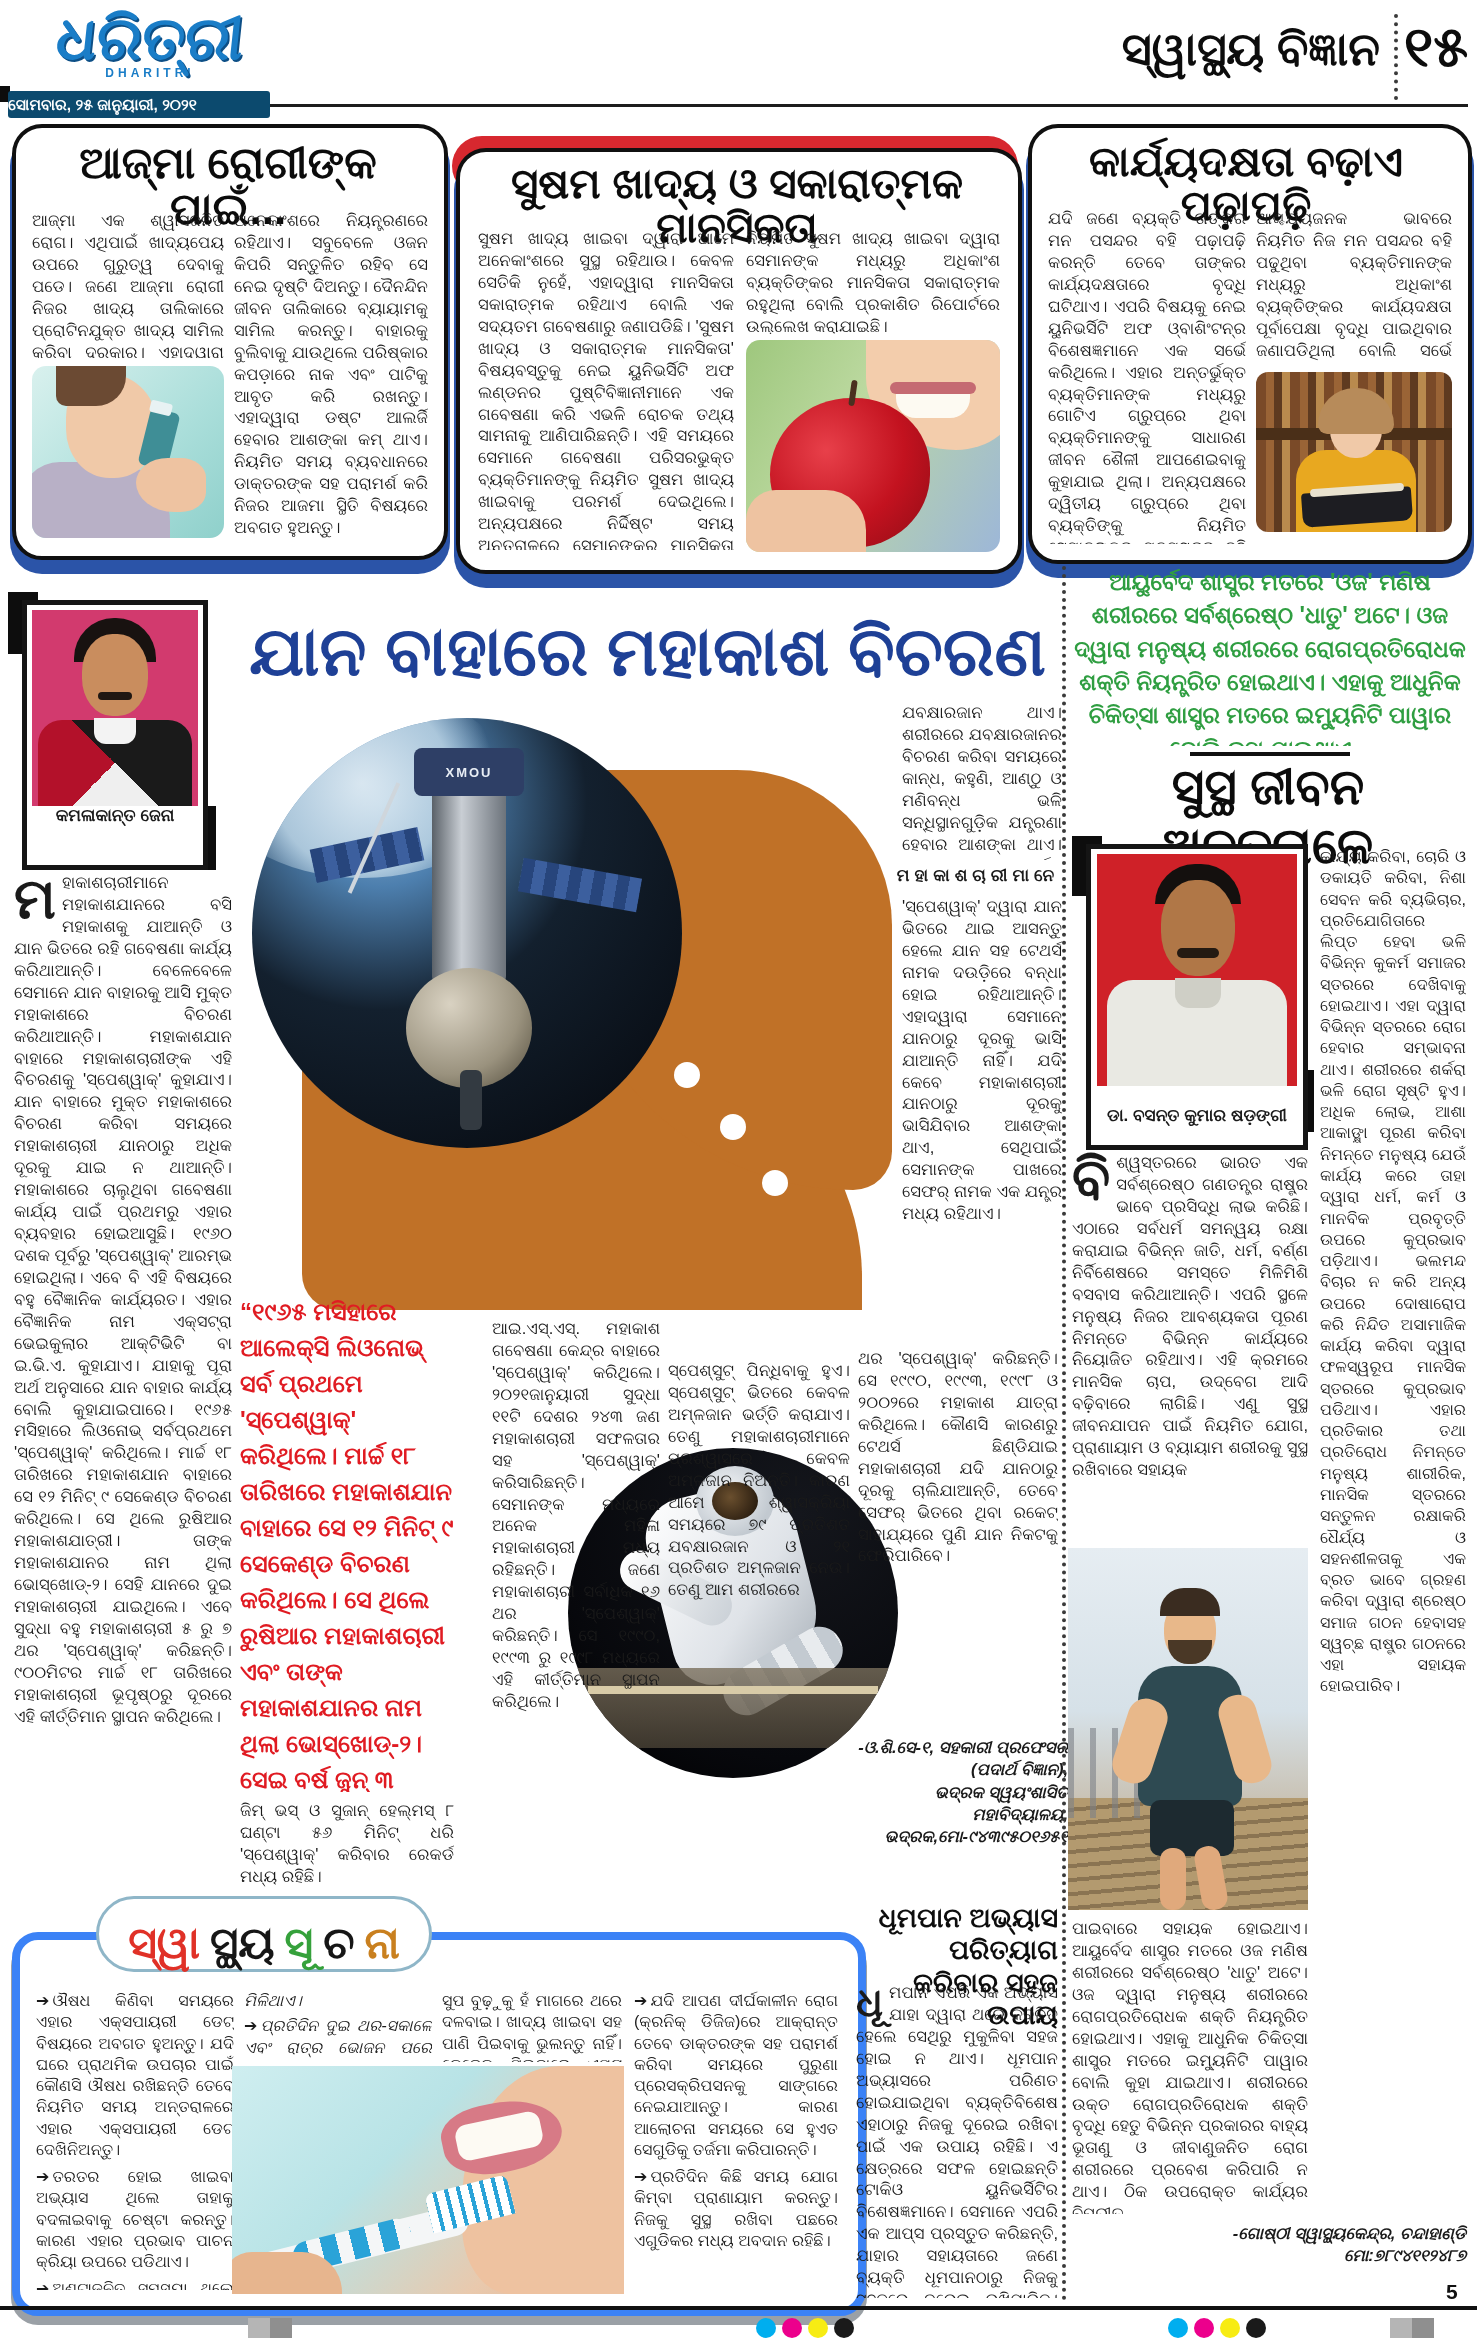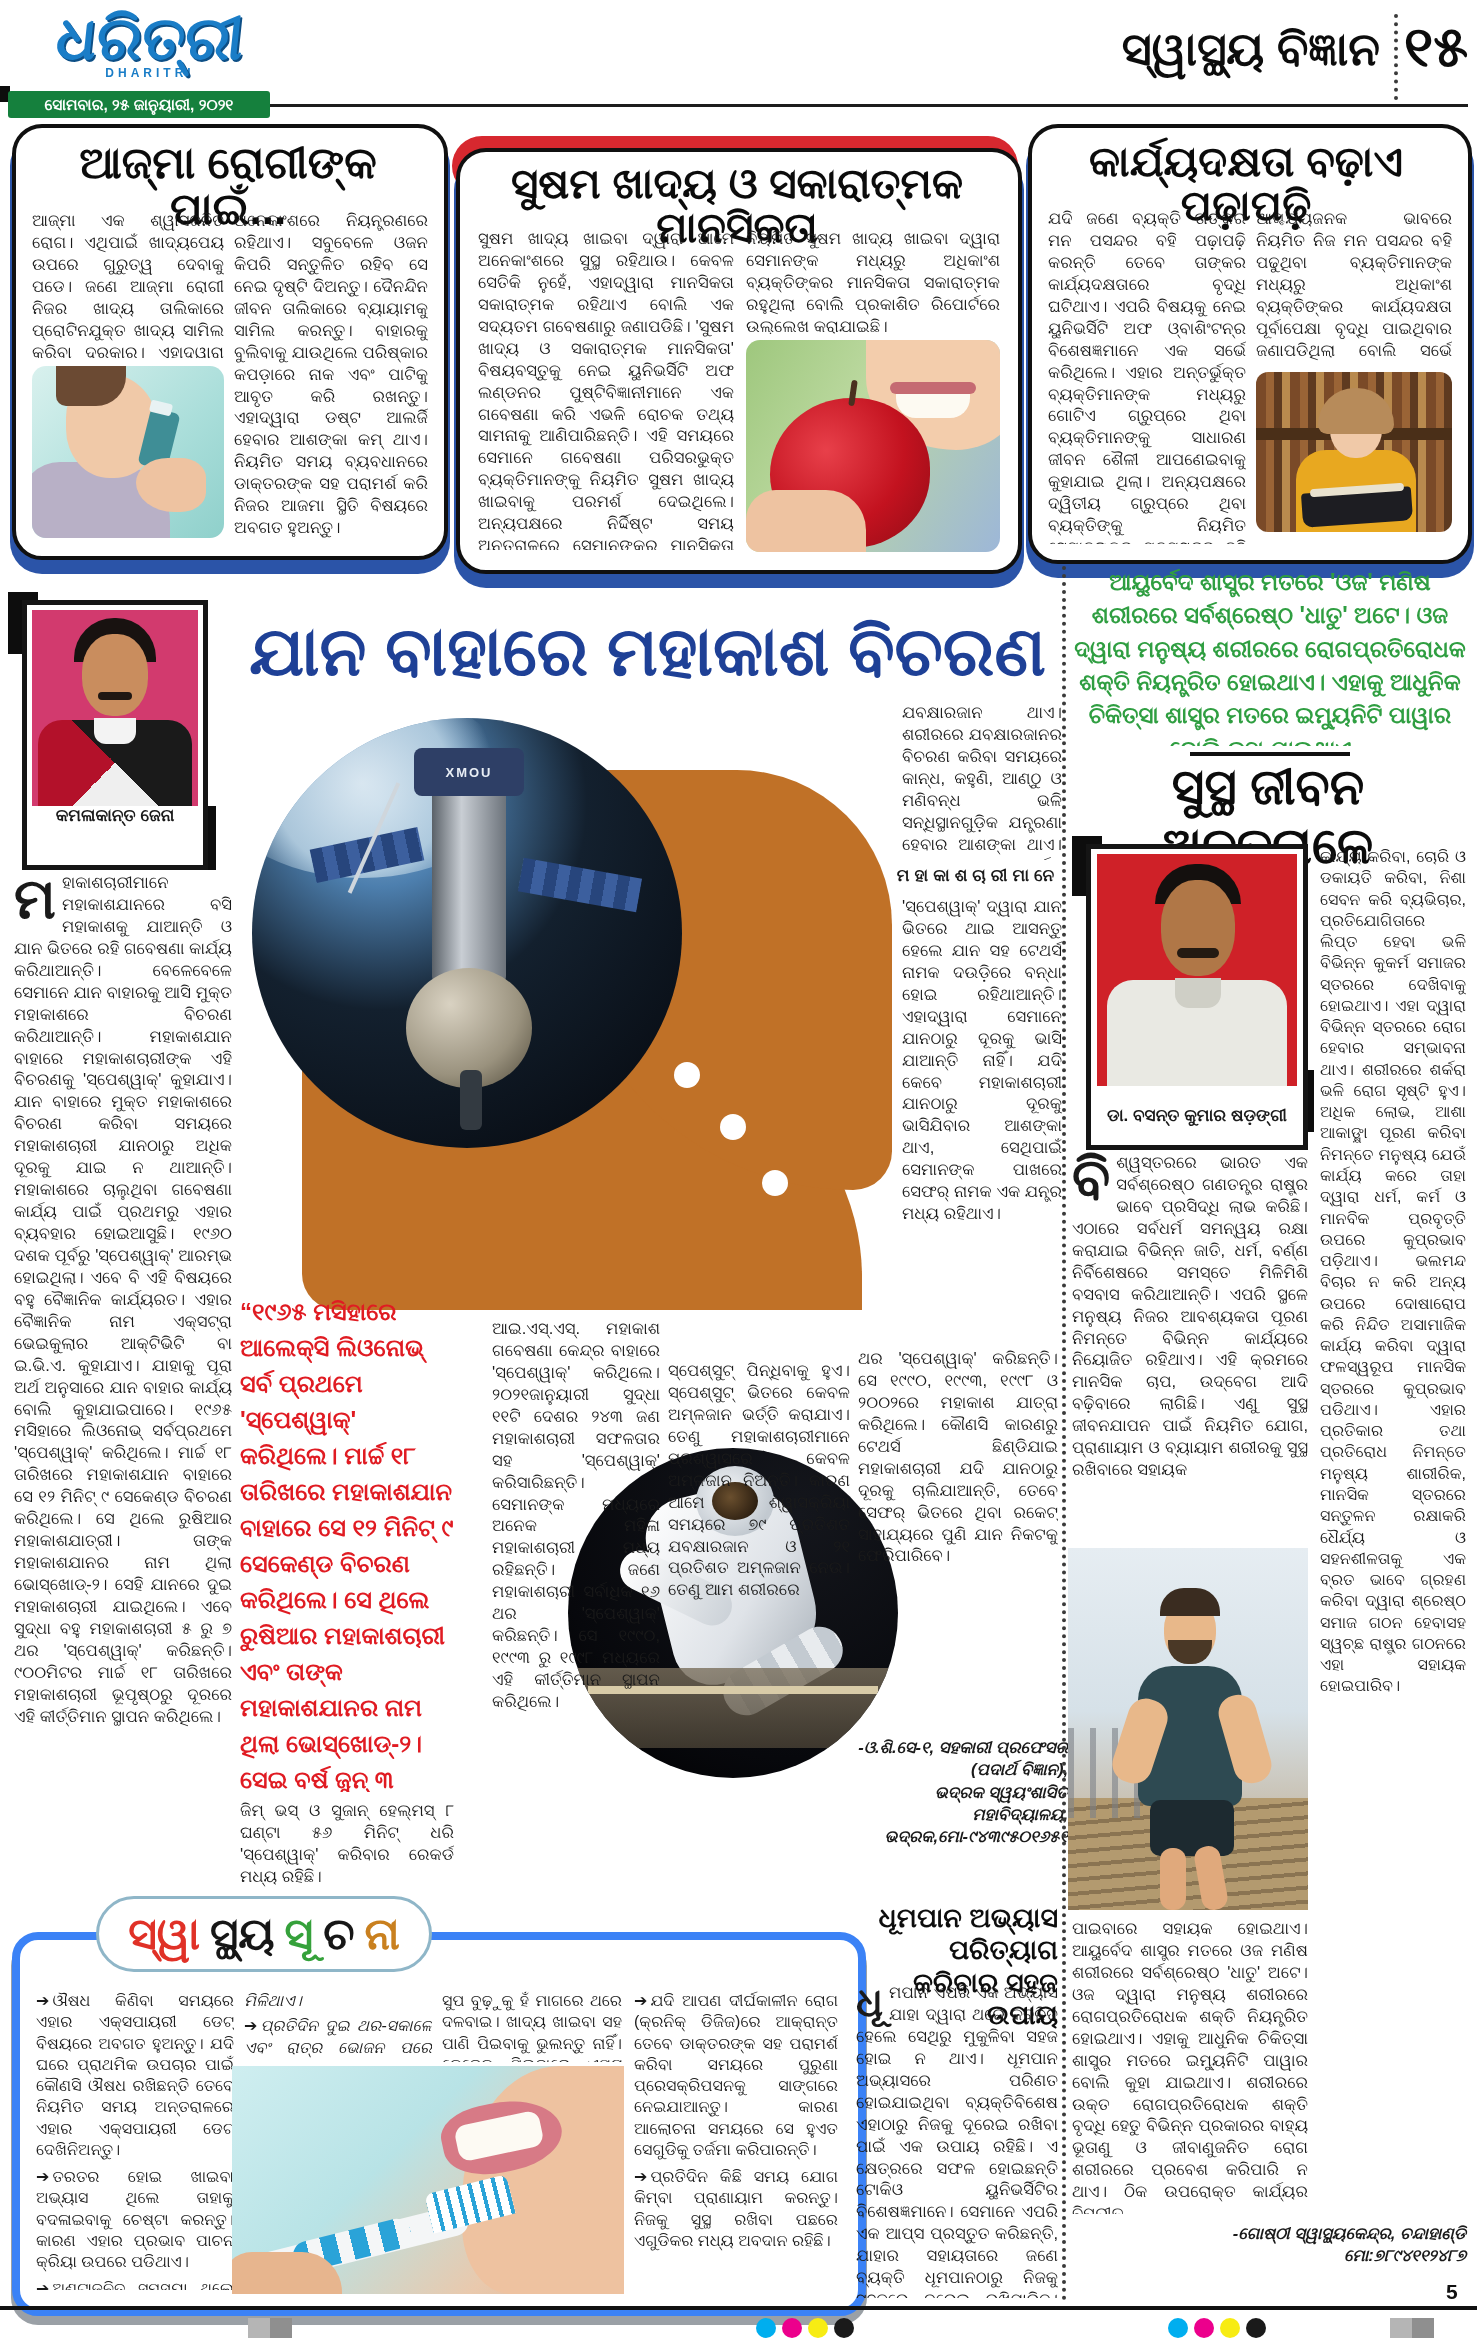--- a/index.html
+++ b/index.html
@@ -24,21 +24,21 @@
 
 <div id="page">
 
   <div class="abs" style="left:0;top:0;width:1477px;height:118px;">
     <div class="abs cornermark" style="left:0;top:86px;width:10px;height:16px;"></div>
     <div class="abs" style="left:40px;top:4px;width:220px;text-align:center;">
       <div style="font-size:60px;font-weight:800;color:#1a7dc7;text-shadow:2px 2px 0 #0d4f86;transform:skewX(-6deg);">ଧରିତ୍ରୀ</div>
       <div style="font-size:12px;font-weight:700;color:#1a7dc7;letter-spacing:4px;margin-top:-8px;">DHARITRI</div>
     </div>
     <div class="abs" style="left:8px;top:104px;width:1460px;border-top:3px solid #1c1c1c;"></div>
-    <div class="abs" style="left:8px;top:91px;width:262px;height:27px;background:#15803d;color:#ffffff;display:flex;align-items:center;justify-content:center;border-radius:3px;">
+    <div class="abs" style="left:8px;top:91px;width:262px;height:27px;background:#0c4a6e;color:#ffffff;display:flex;align-items:center;justify-content:flex-start;border-radius:3px;">
       <span style="font-size:15.5px;font-weight:700;">ସୋମବାର, ୨୫ ଜାନୁୟାରୀ, ୨୦୨୧</span>
     </div>
     <div class="abs" style="left:1020px;top:22px;width:360px;text-align:right;font-size:46px;font-weight:800;color:#0c0c0c;">ସ୍ୱାସ୍ଥ୍ୟ ବିଜ୍ଞାନ</div>
     <div class="abs dotted-v" style="left:1394px;top:14px;height:86px;"></div>
     <div class="abs" style="left:1404px;top:14px;width:70px;font-size:56px;font-weight:800;color:#0c0c0c;">୧୫</div>
   </div>
 
   <div class="abs box" style="left:12px;top:124px;width:428px;height:428px;">
     <div class="abs boxtitle" style="left:10px;top:12px;width:404px;font-size:44px;">ଆଜ୍ମା ରୋଗୀଙ୍କ ପାଇଁ...</div>
     <div class="abs col" style="left:16px;top:82px;width:192px;height:148px;">ଆଜ୍ମା ଏକ ଶ୍ୱାସଜନିତ ରୋଗ। ଏଥିପାଇଁ ଖାଦ୍ୟପେୟ ଉପରେ ଗୁରୁତ୍ୱ ଦେବାକୁ ପଡେ। ଜଣେ ଆଜ୍ମା ରୋଗୀ ନିଜର ଖାଦ୍ୟ ତାଲିକାରେ ପ୍ରୋଟିନଯୁକ୍ତ ଖାଦ୍ୟ ସାମିଲ କରିବା ଦରକାର। ଏହାଦ୍ୱାରା ଆଜ୍ମା</div>
@@ -217,21 +217,21 @@
       <div class="abs" style="left:230px;top:0;width:162px;height:228px;background:#eec2a0;border-radius:60% 0 0 30%;"></div>
       <div class="abs" style="left:210px;top:36px;width:120px;height:70px;background:#d77a86;border-radius:40% 60% 50% 50%;transform:rotate(-12deg);"></div>
       <div class="abs" style="left:224px;top:52px;width:86px;height:36px;background:#fdfaf3;border-radius:12px;transform:rotate(-12deg);"></div>
       <div class="abs" style="left:-20px;top:168px;width:260px;height:30px;background:#f4f6f7;border-radius:16px;transform:rotate(-14deg);"></div>
       <div class="abs" style="left:60px;top:164px;width:120px;height:30px;background:repeating-linear-gradient(90deg,#2aa3d8 0 16px,#f4f6f7 16px 30px);border-radius:14px;transform:rotate(-14deg);"></div>
       <div class="abs" style="left:196px;top:118px;width:84px;height:40px;background:repeating-linear-gradient(90deg,#ffffff 0 8px,#2aa3d8 8px 12px);border-radius:8px 8px 0 0;transform:rotate(-14deg);"></div>
       <div class="abs" style="left:-10px;top:186px;width:120px;height:60px;background:#e7b58e;border-radius:30px 40px 0 0;"></div>
     </div>
   </div>
 
-  <div class="abs" style="left:96px;top:1896px;width:330px;height:70px;background:#fff;border:3px solid #8fb6c8;border-radius:40px;display:flex;align-items:center;justify-content:center;gap:10px;font-size:44px;font-weight:800;">
+  <div class="abs" style="left:96px;top:1896px;width:330px;height:70px;background:#fff;border:3px solid #8fb6c8;border-radius:40px;display:flex;align-items:flex-end;justify-content:center;gap:10px;font-size:44px;font-weight:800;">
     <span style="color:#e03127;">ସ୍ୱା</span>
     <span style="color:#161616;">ସ୍ଥ୍ୟ</span>
     <span style="color:#35a13b;">ସୂ</span>
     <span style="color:#161616;">ଚ</span>
     <span style="color:#c9801f;">ନା</span>
   </div>
 
   <div class="abs" style="left:856px;top:1902px;width:202px;text-align:right;font-size:27px;font-weight:800;line-height:1.2;color:#0d0d0d;">
     <div>ଧୂମପାନ ଅଭ୍ୟାସ ପରିତ୍ୟାଗ</div>
     <div>କରିବାର ସହଜ ଉପାୟ</div>

